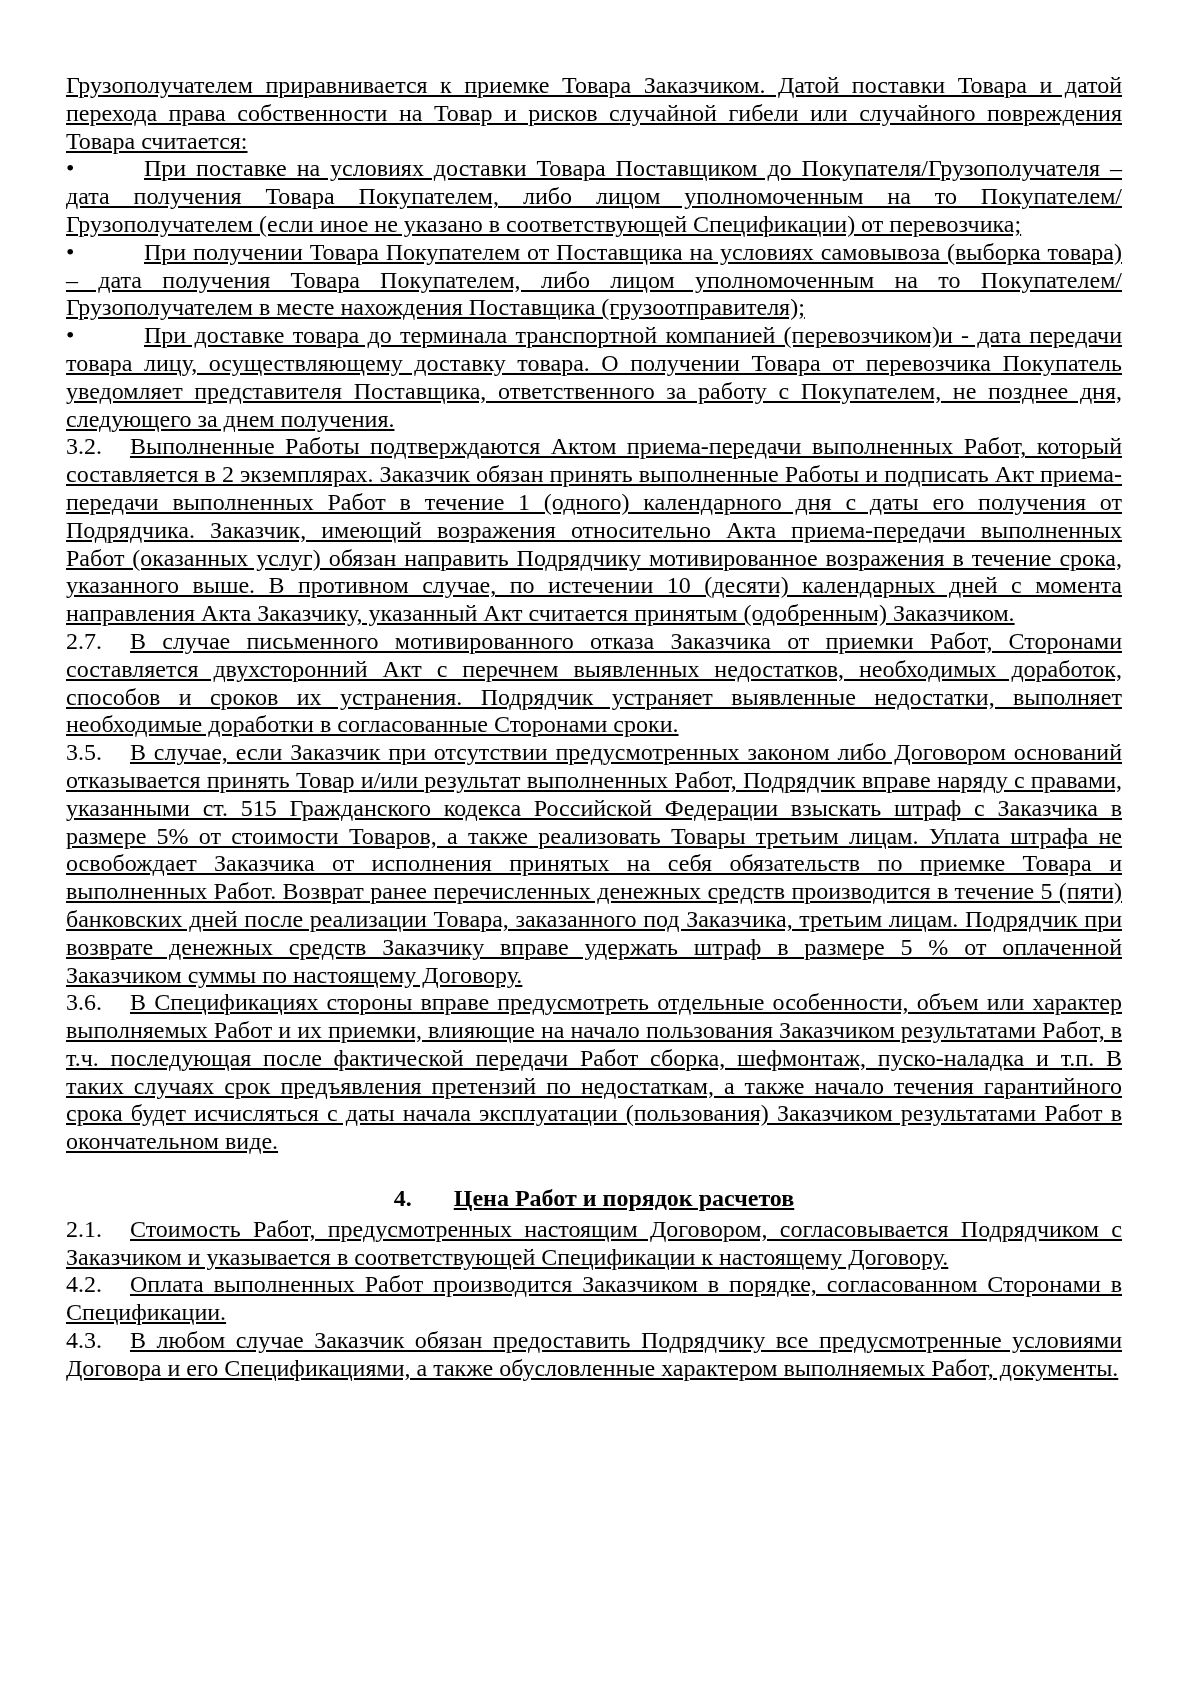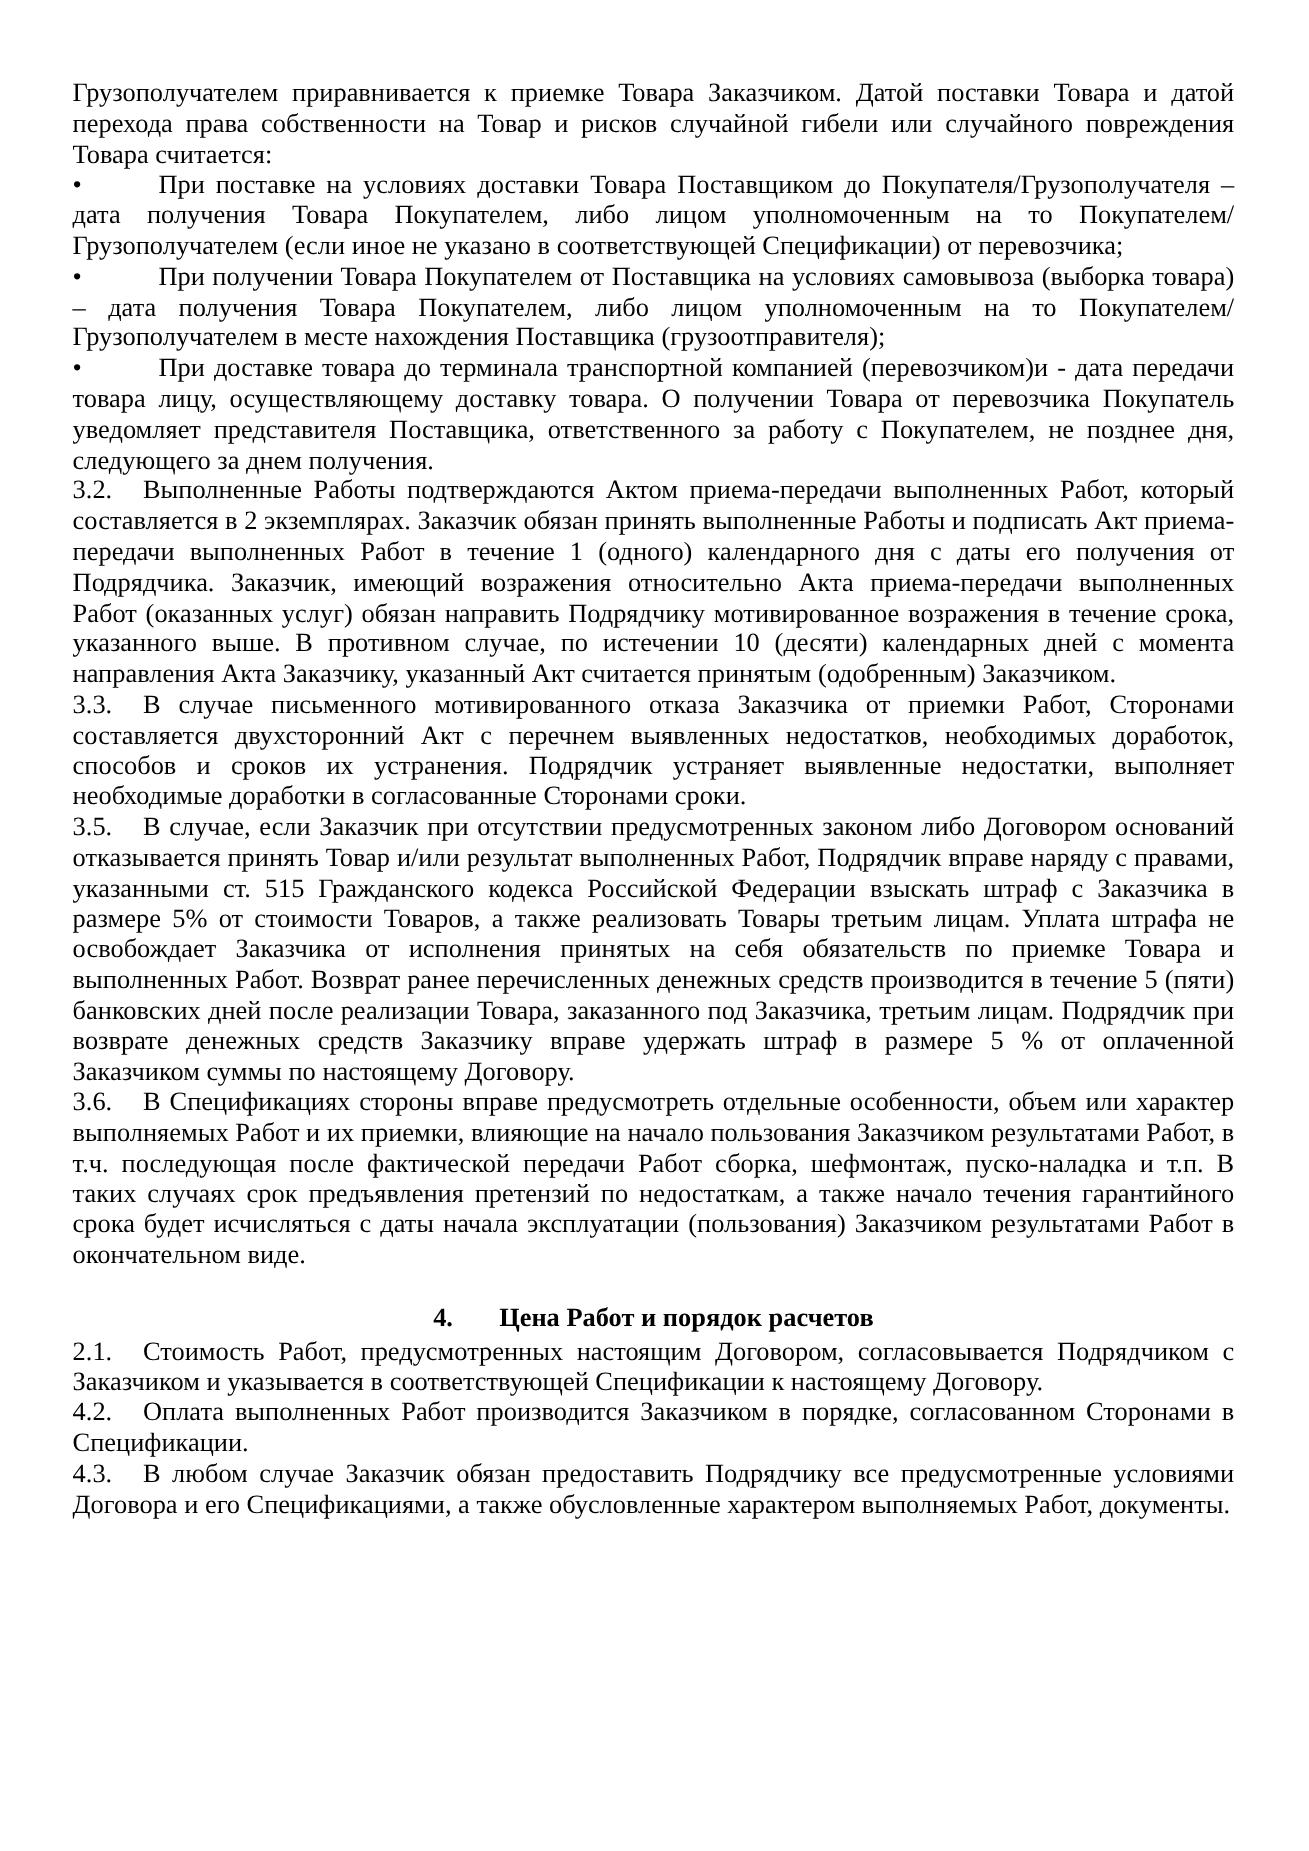--- a/index.html
+++ b/index.html
@@ -19,20 +19,21 @@
     padding: 72px 68px 0 66px;
     font-family: "Liberation Serif", "DejaVu Serif", serif;
     font-size: 24px;
     line-height: 27.8px;
     color: #000000;
     text-align: justify;
   }
   .page p {
     margin: 0;
     padding: 0;
+    text-decoration: underline;
   }
   
   .clause-num {
     display: inline-block;
     width: 64px;
   }
   
   .bullet {
     margin-left: 59px;
   }
@@ -60,21 +61,21 @@
   <p>Грузополучателем приравнивается к приемке Товара Заказчиком. Датой поставки Товара и датой перехода права собственности на Товар и рисков случайной гибели или случайного повреждения Товара считается:</p>
 
   <div>
     <p class="bullet"><span class="bullet-marker">•</span><span>При поставке на условиях доставки Товара Поставщиком до Покупателя/Грузополучателя – дата получения Товара Покупателем, либо лицом уполномоченным на то Покупателем/Грузополучателем (если иное не указано в соответствующей Спецификации) от перевозчика;</span></p>
     <p class="bullet"><span class="bullet-marker">•</span><span>При получении Товара Покупателем от Поставщика на условиях самовывоза (выборка товара) – дата получения Товара Покупателем, либо лицом уполномоченным на то Покупателем/Грузополучателем в месте нахождения Поставщика (грузоотправителя);</span></p>
     <p class="bullet"><span class="bullet-marker">•</span><span>При доставке товара до терминала транспортной компанией (перевозчиком)и - дата передачи товара лицу, осуществляющему доставку товара. О получении Товара от перевозчика Покупатель уведомляет представителя Поставщика, ответственного за работу с Покупателем, не позднее дня, следующего за днем получения.</span></p>
   </div>
 
   <p><span class="clause-num">3.2.</span><span>Выполненные Работы подтверждаются Актом приема-передачи выполненных Работ, который составляется в 2 экземплярах. Заказчик обязан принять выполненные Работы и подписать Акт приема-передачи выполненных Работ в течение 1 (одного) календарного дня с даты его получения от Подрядчика. Заказчик, имеющий возражения относительно Акта приема-передачи выполненных Работ (оказанных услуг) обязан направить Подрядчику мотивированное возражения в течение срока, указанного выше. В противном случае, по истечении 10 (десяти) календарных дней с момента направления Акта Заказчику, указанный Акт считается принятым (одобренным) Заказчиком.</span></p>
 
-  <p><span class="clause-num">3.3.</span><span>В случае письменного мотивированного отказа Заказчика от приемки Работ, Сторонами составляется двухсторонний Акт с перечнем выявленных недостатков, необходимых доработок, способов и сроков их устранения. Подрядчик устраняет выявленные недостатки, выполняет необходимые доработки в согласованные Сторонами сроки.</span></p>
+  <p><span class="clause-num">2.7.</span><span>В случае письменного мотивированного отказа Заказчика от приемки Работ, Сторонами составляется двухсторонний Акт с перечнем выявленных недостатков, необходимых доработок, способов и сроков их устранения. Подрядчик устраняет выявленные недостатки, выполняет необходимые доработки в согласованные Сторонами сроки.</span></p>
 
 
   <p><span class="clause-num">3.5.</span><span>В случае, если Заказчик при отсутствии предусмотренных законом либо Договором оснований отказывается принять Товар и/или результат выполненных Работ, Подрядчик вправе наряду с правами, указанными ст. 515 Гражданского кодекса Российской Федерации взыскать штраф с Заказчика в размере 5% от стоимости Товаров, а также реализовать Товары третьим лицам. Уплата штрафа не освобождает Заказчика от исполнения принятых на себя обязательств по приемке Товара и выполненных Работ. Возврат ранее перечисленных денежных средств производится в течение 5 (пяти) банковских дней после реализации Товара, заказанного под Заказчика, третьим лицам. Подрядчик при возврате денежных средств Заказчику вправе удержать штраф в размере 5 % от оплаченной Заказчиком суммы по настоящему Договору.</span></p>
 
   <p><span class="clause-num">3.6.</span><span>В Спецификациях стороны вправе предусмотреть отдельные особенности, объем или характер выполняемых Работ и их приемки, влияющие на начало пользования Заказчиком результатами Работ, в т.ч. последующая после фактической передачи Работ сборка, шефмонтаж, пуско-наладка и т.п. В таких случаях срок предъявления претензий по недостаткам, а также начало течения гарантийного срока будет исчисляться с даты начала эксплуатации (пользования) Заказчиком результатами Работ в окончательном виде.</span></p>
 
   <p class="section-heading"><span class="heading-num">4.</span><span>Цена Работ и порядок расчетов</span></p>
 
   <p><span class="clause-num">2.1.</span><span>Стоимость Работ, предусмотренных настоящим Договором, согласовывается Подрядчиком с Заказчиком и указывается в соответствующей Спецификации к настоящему Договору.</span></p>
 

